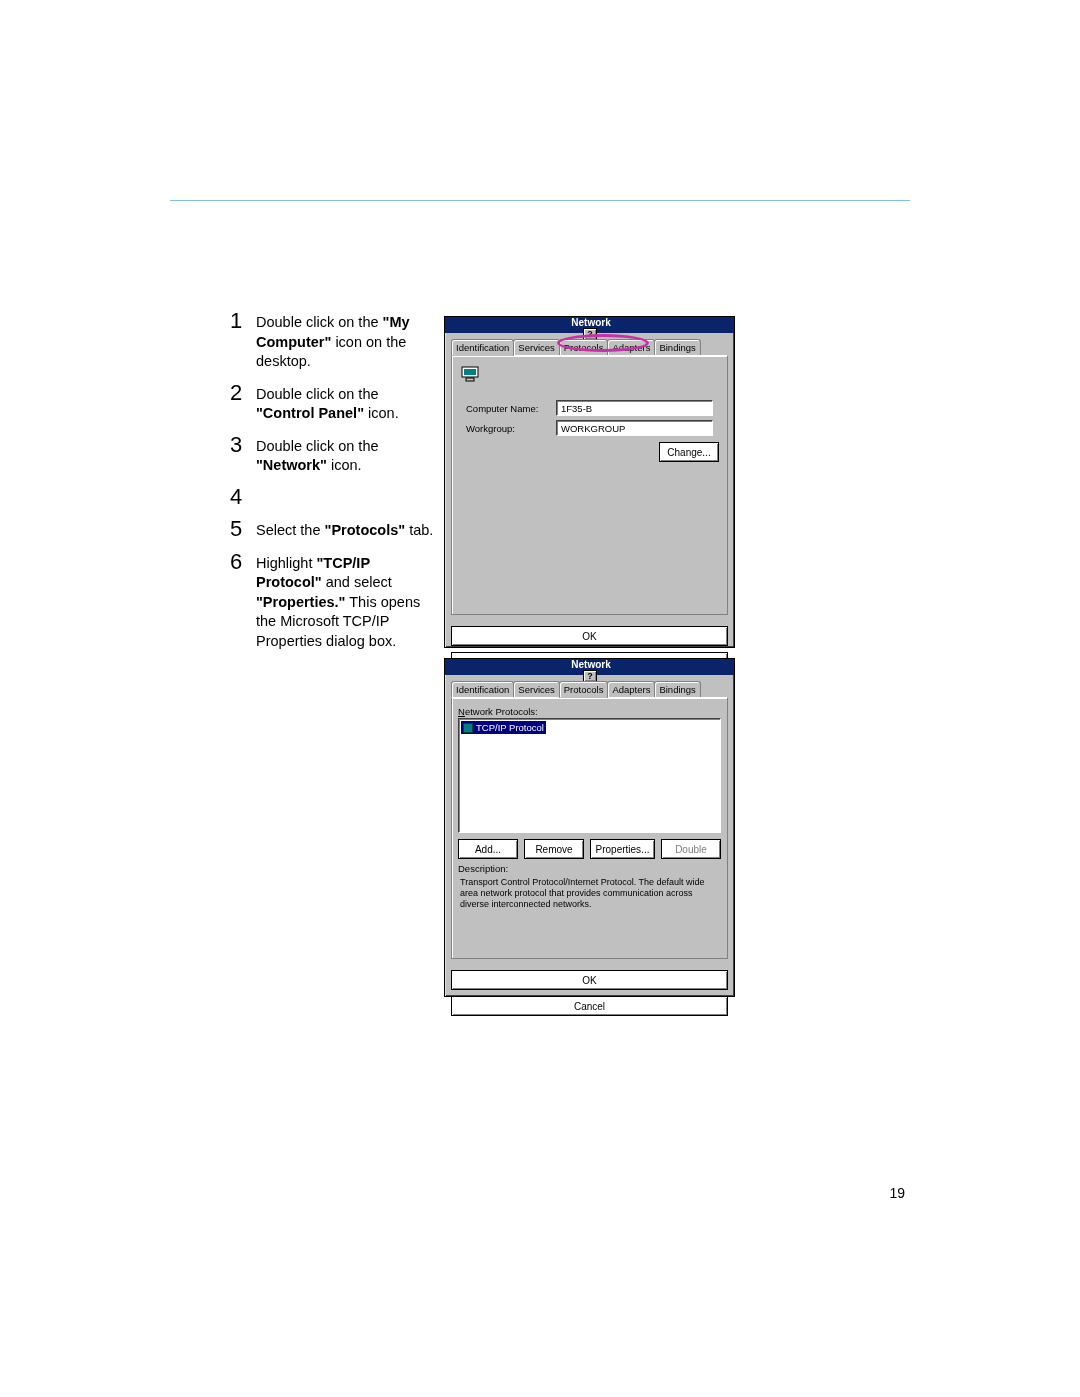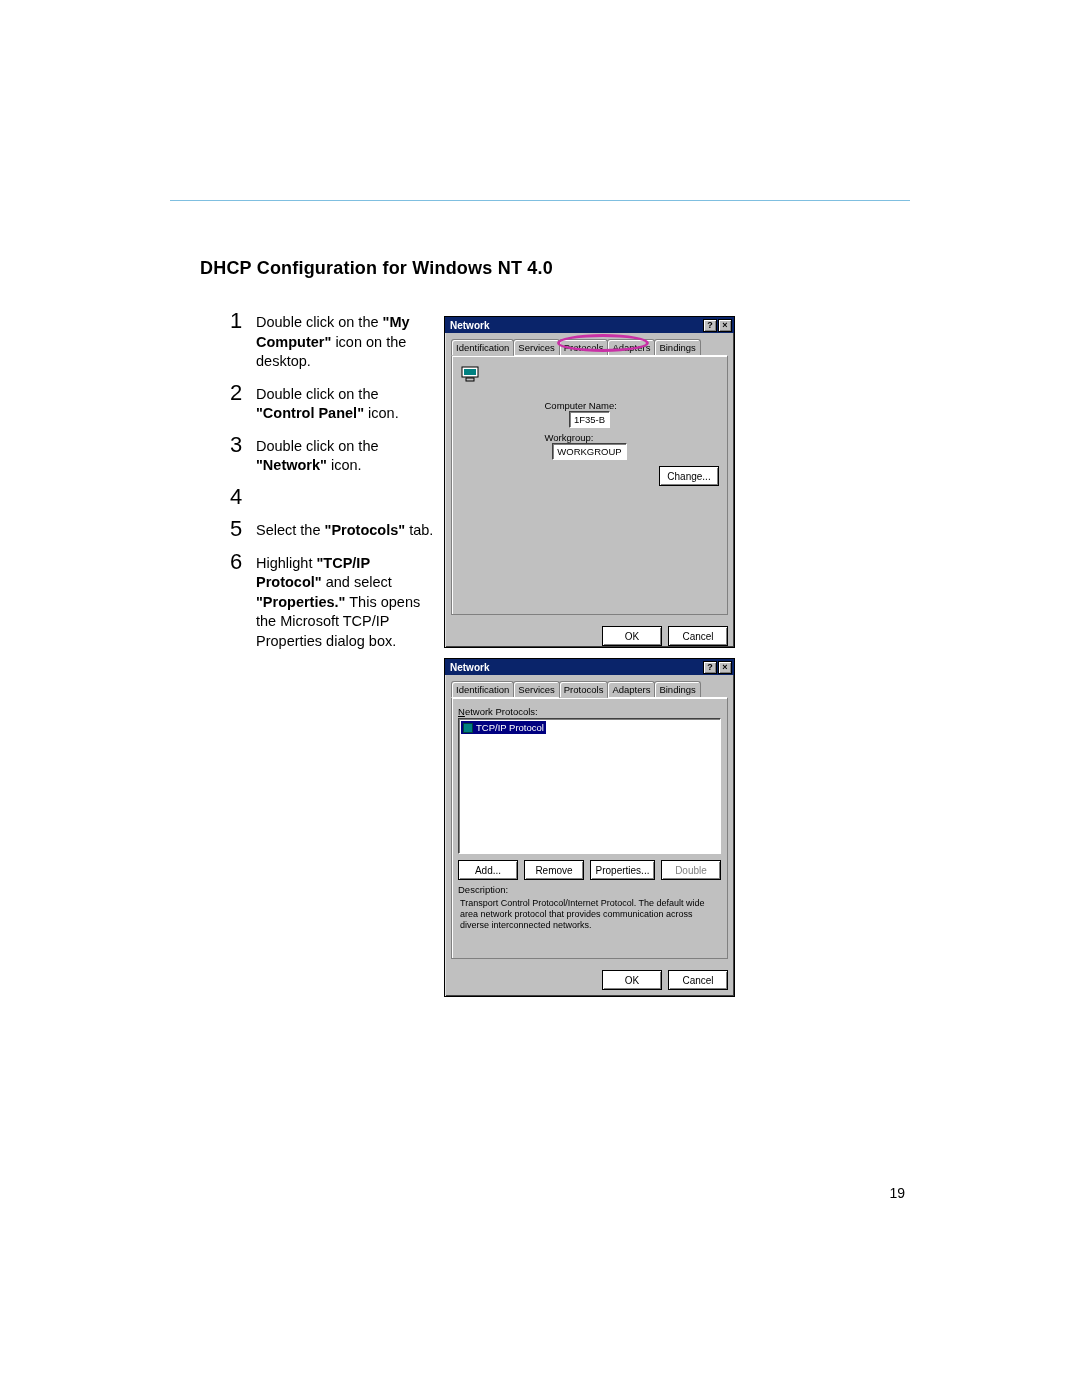--- a/index.html
+++ b/index.html
@@ -73,20 +73,21 @@
   }
   .titlebar {
     height: 16px;
     background: linear-gradient(#0a246a,#0a246a);
     color: #fff;
     display: flex;
     align-items: center;
     padding: 0 2px;
     font-weight: bold;
     font-size: 10px;
+    flex-direction: column;
   }
   .titlebar .title { flex: 1; padding-left: 3px; }
   .win-btn {
     width: 14px;
     height: 13px;
     background: #c0c0c0;
     border: 1px solid #000;
     box-shadow: inset 1px 1px 0 #fff, inset -1px -1px 0 #808080;
     margin-left: 1px;
     display: flex;
@@ -134,34 +135,34 @@
     gap: 6px;
     font-size: 9px;
     line-height: 1.2;
     margin-bottom: 12px;
   }
   .icon-box {
     width: 26px; height: 26px;
     display: flex; align-items: center; justify-content: center;
     font-size: 16px;
   }
-  .row { display: flex; align-items: center; margin: 4px 8px; font-size: 9.5px; flex-direction: column; }
+  .row { display: flex; align-items: center; margin: 4px 8px; font-size: 9.5px; }
   .lbl { width: 90px; }
   .sunken {
     flex: 1;
     height: 16px;
     background: #fff;
     border: 1px solid #404040;
     border-right-color: #fff;
     border-bottom-color: #fff;
     box-shadow: inset 1px 1px 0 #808080;
     padding: 2px 4px;
     font-size: 9.5px;
   }
-  .btn-row { display: flex; justify-content: flex-end; gap: 6px; padding: 6px; }
+  .btn-row { display: flex; justify-content: flex-end; gap: 6px; padding: 6px; flex-direction: column; }
   .btn95 {
     min-width: 60px;
     height: 20px;
     background: #ffffff;
     border: 1px solid #000;
     box-shadow: inset 1px 1px 0 #fff, inset -1px -1px 0 #808080;
     font-size: 10px;
     padding: 0 6px;
     display: inline-flex;
     align-items: center;
@@ -182,21 +183,21 @@
   #dlg1 .change-row { text-align: right; padding-right: 2px; margin-top: 6px; }
   
   #dlg2 { left: 444px; top: 658px; height: 339px; }
   #dlg2 .tabpanel { min-height: 262px; }
   .listbox {
     background: #fff;
     border: 1px solid #404040;
     border-right-color: #fff;
     border-bottom-color: #fff;
     box-shadow: inset 1px 1px 0 #808080;
-    height: 136px;
+    height: 115px;
     padding: 2px;
     font-size: 9.5px;
   }
   .sel-item {
     background: #000080;
     color: #fff;
     padding: 1px 2px;
     display: inline-block;
   }
   .sel-item .mini-icon {
@@ -214,21 +215,20 @@
     line-height: 1.2;
     padding: 2px 2px 0 2px;
   }
 </style>
 </head>
 <body>
 
 <div class="page">
   <div class="rule"></div>
 
-  <div class="heading">DHCP Configuration for Windows NT 4.0</div>
 
   <div class="steps">
     <div class="step">
       <div class="num">1</div>
       <div class="txt"><span>Double click on the </span><span class="b">"My Computer"</span><span> icon on the desktop.</span></div>
     </div>
     <div class="step">
       <div class="num">2</div>
       <div class="txt"><span>Double click on the </span><span class="b">"Control Panel"</span><span> icon.</span></div>
     </div>

